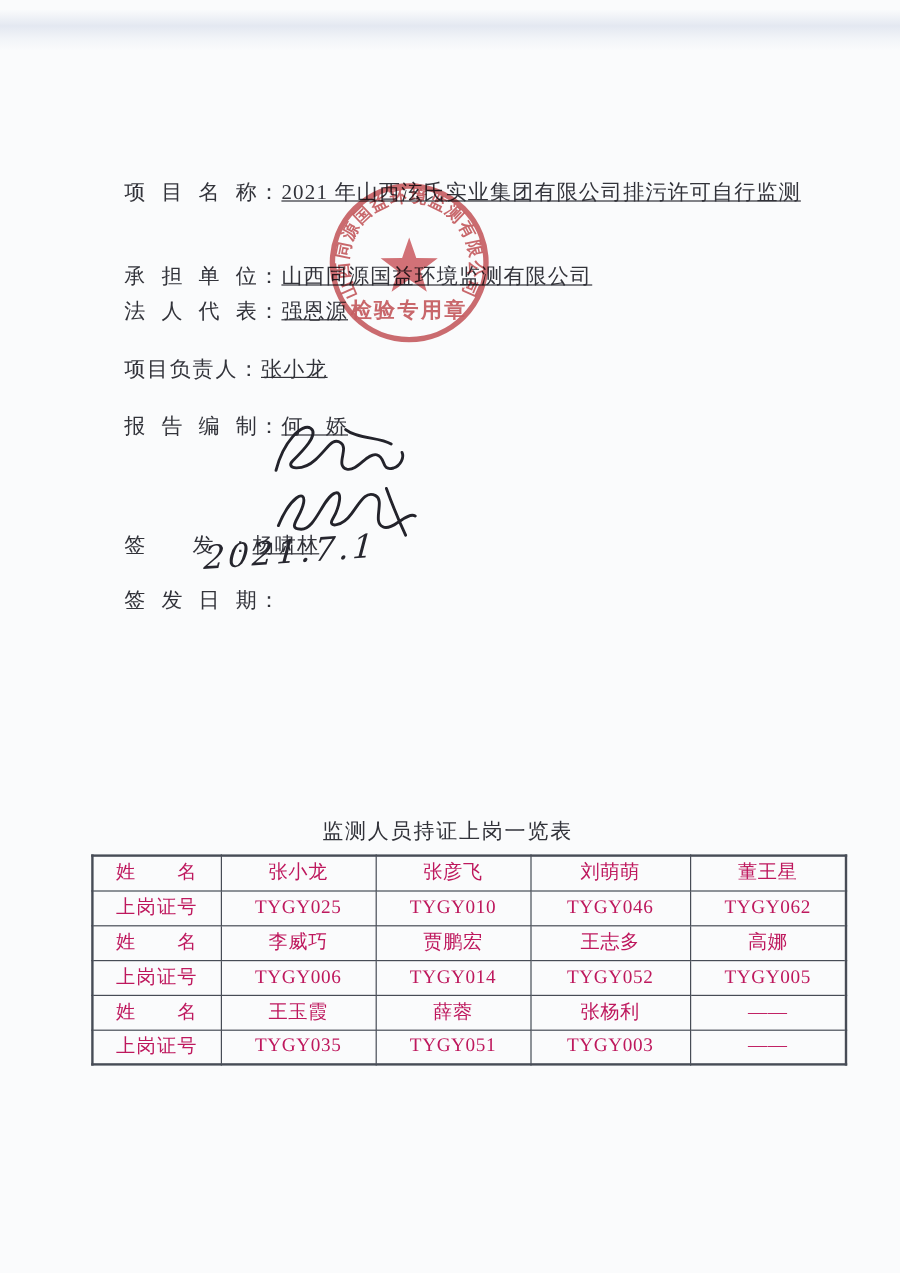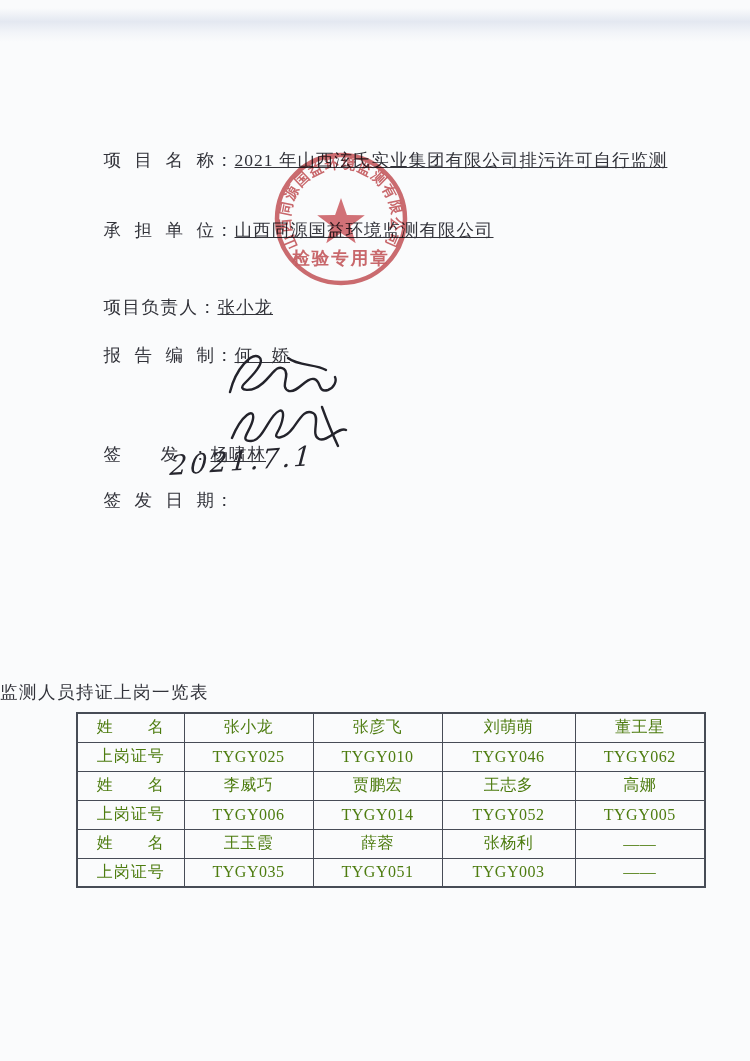--- a/index.html
+++ b/index.html
@@ -53,32 +53,32 @@
     letter-spacing: 3px;
     color: #26262e;
     transform: rotate(-4deg) skewX(-8deg);
     transform-origin: left center;
     font-family: "DejaVu Serif", serif;
   }
   .table-title {
     position: absolute;
     left: 0; top: 680px;
     width: 746px;
-    text-align: left;
+    text-align: center;
     font-size: 17.5px;
     letter-spacing: 1.5px;
   }
   table.personnel {
     position: absolute;
     left: 76px; top: 712px;
     width: 628px;
     border-collapse: collapse;
     table-layout: fixed;
     font-size: 16px;
-    color: #4d7c0f;
+    color: #be185d;
     border: 2.2px solid #474c56;
   }
   table.personnel td {
     border: 1.5px solid #474c56;
     height: 29px;
     text-align: center;
     vertical-align: middle;
     white-space: pre;
     letter-spacing: 0.5px;
     overflow: hidden;
@@ -90,20 +90,23 @@
 
 <div class="page">
 
   <div class="top-shade"></div>
 
   <div class="info-line" style="top:127px">
     <span class="info-label">项 目 名 称：</span><span class="info-value">2021 年山西泫氏实业集团有限公司排污许可自行监测</span>
   </div>
   <div class="info-line" style="top:197px">
     <span class="info-label">承 担 单 位：</span><span class="info-value">山西同源国益环境监测有限公司</span>
+  </div>
+  <div class="info-line" style="top:226px">
+    <span class="info-label">法 人 代 表：</span><span class="info-value">强恩源</span>
   </div>
   <div class="info-line" style="top:322px">
     <span class="info-label">报 告 编 制：</span><span class="info-value">何　娇</span>
   </div>
   <div class="info-line" style="top:274px">
     <span class="info-label">项目负责人：</span><span class="info-value">张小龙</span>
   </div>
   <div class="info-line" style="top:467px">
     <span class="info-label">签 发 日 期：</span><span class="info-value"></span>
   </div>

